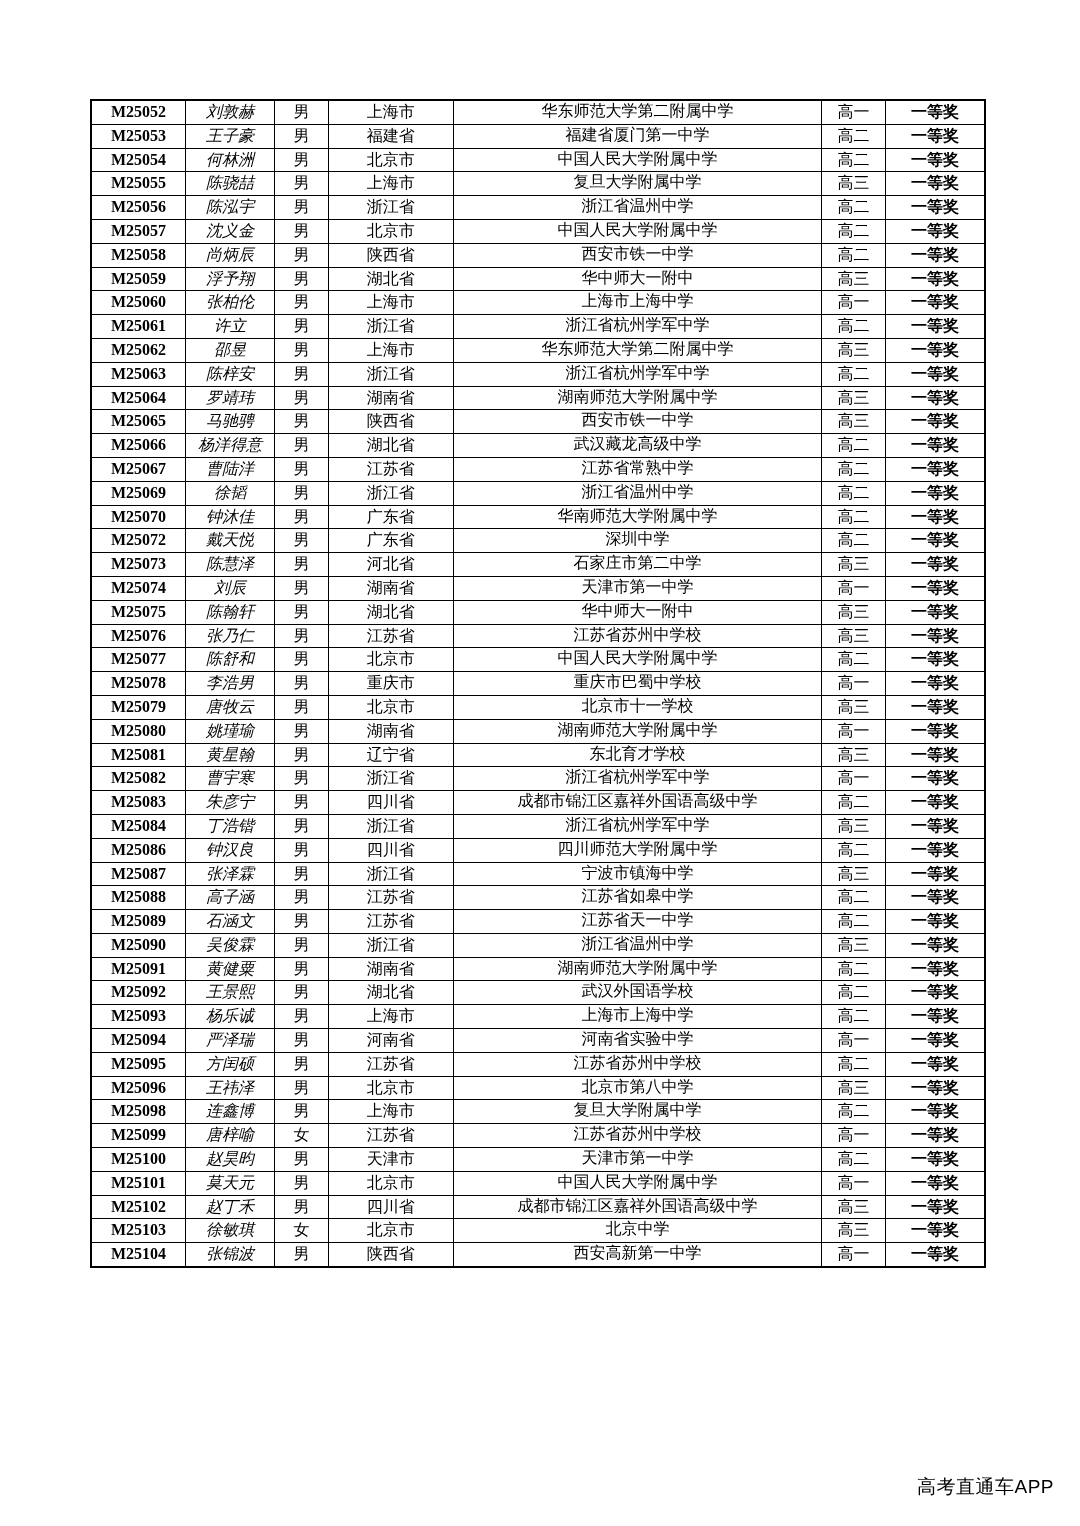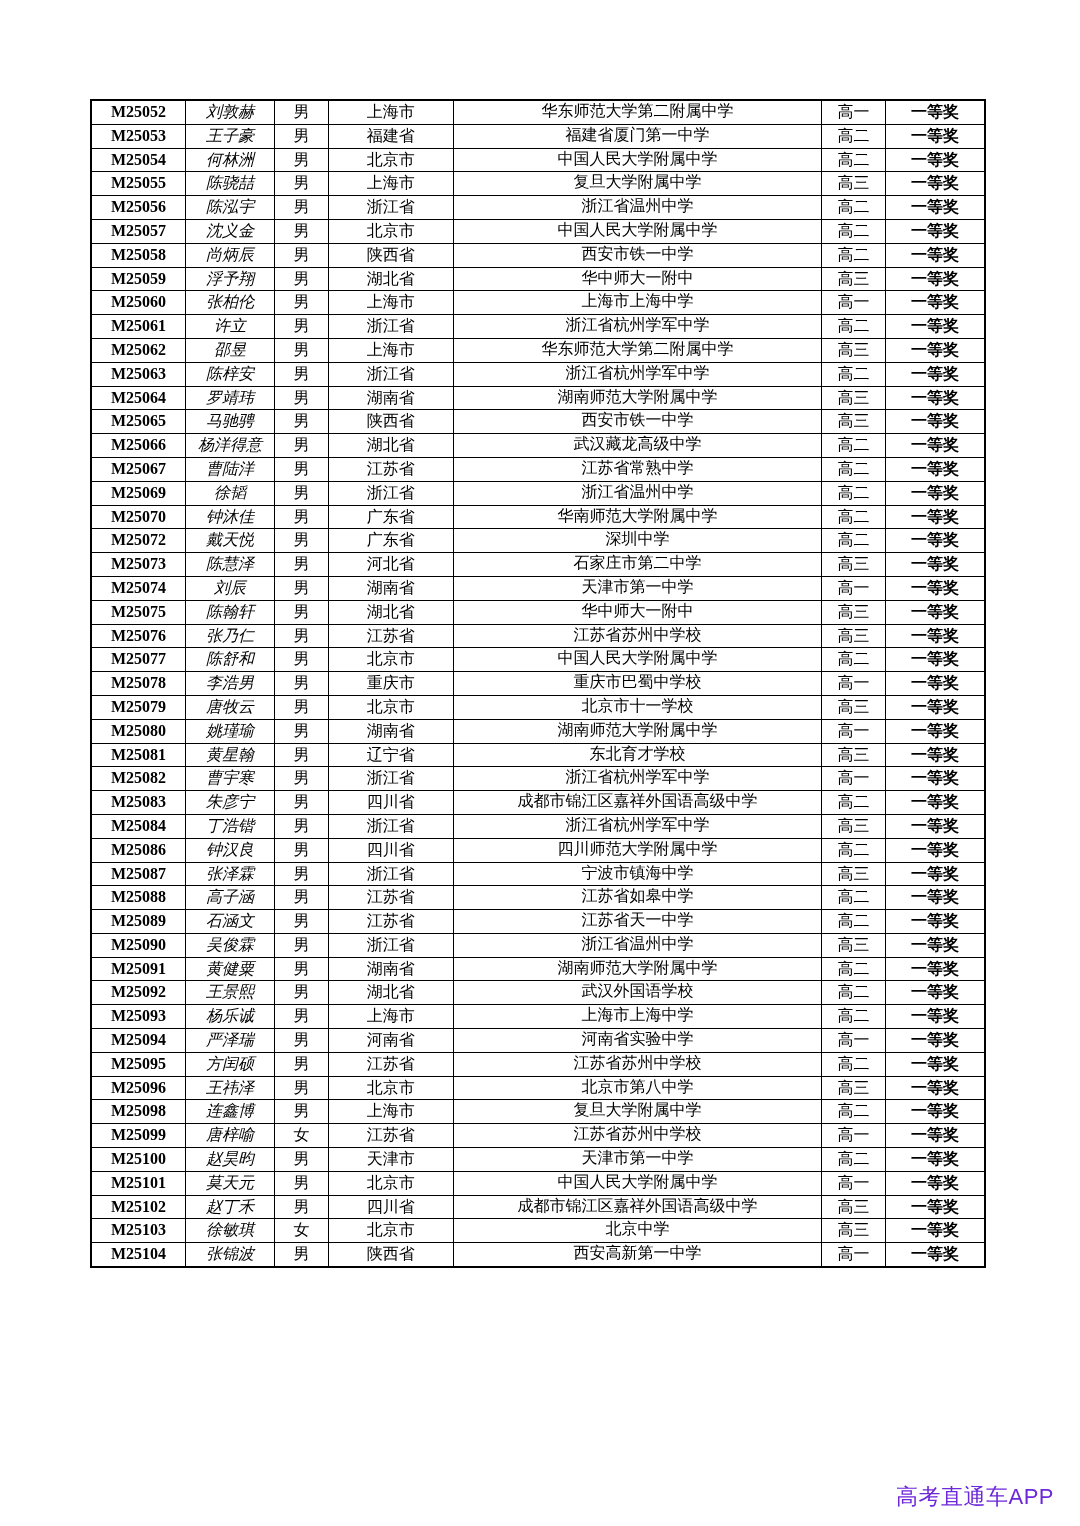--- a/index.html
+++ b/index.html
@@ -39,24 +39,24 @@
   .col-id       { width: 93px; font-weight: bold; }
   .col-name     { width: 88px; font-style: italic; }
   .col-gender   { width: 53px; }
   .col-province { width: 123px; }
   .col-school   { width: 363px; font-family: Liberation Mono, monospace; }
   .col-grade    { width: 63px; }
   .col-award    { width: 98px; font-weight: bold; }
   .watermark {
     position: absolute;
     right: 26px;
-    bottom: 14px;
+    bottom: 26px;
     font-family: "Liberation Sans", "DejaVu Sans", sans-serif;
-    font-size: 22px;
-    color: #6d28d9;
+    font-size: 19px;
+    color: #000000;
     letter-spacing: 0.5px;
   }
 </style>
 </head>
 <body>
 
 <div class="page">
 
   <table class="awards">
     <colgroup>

